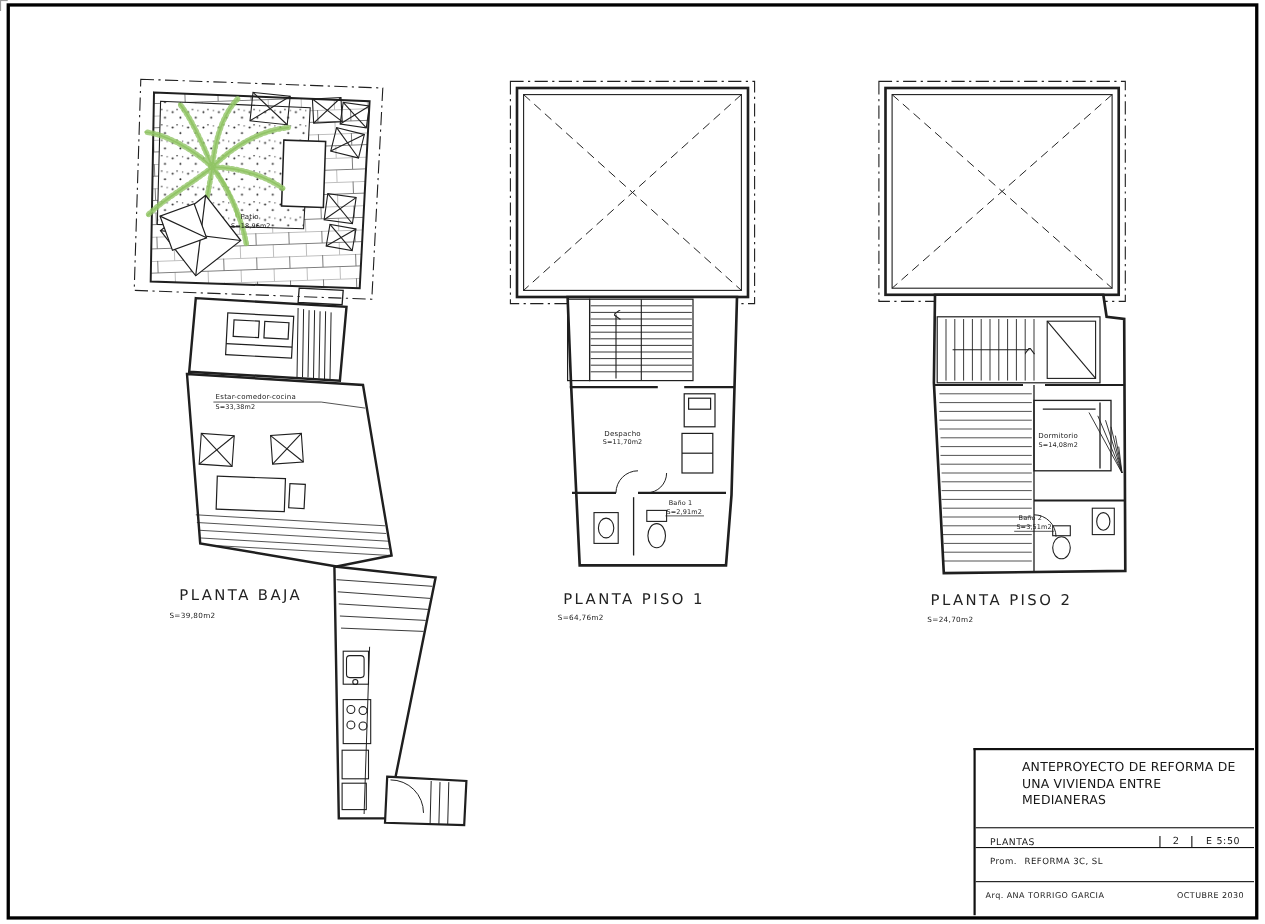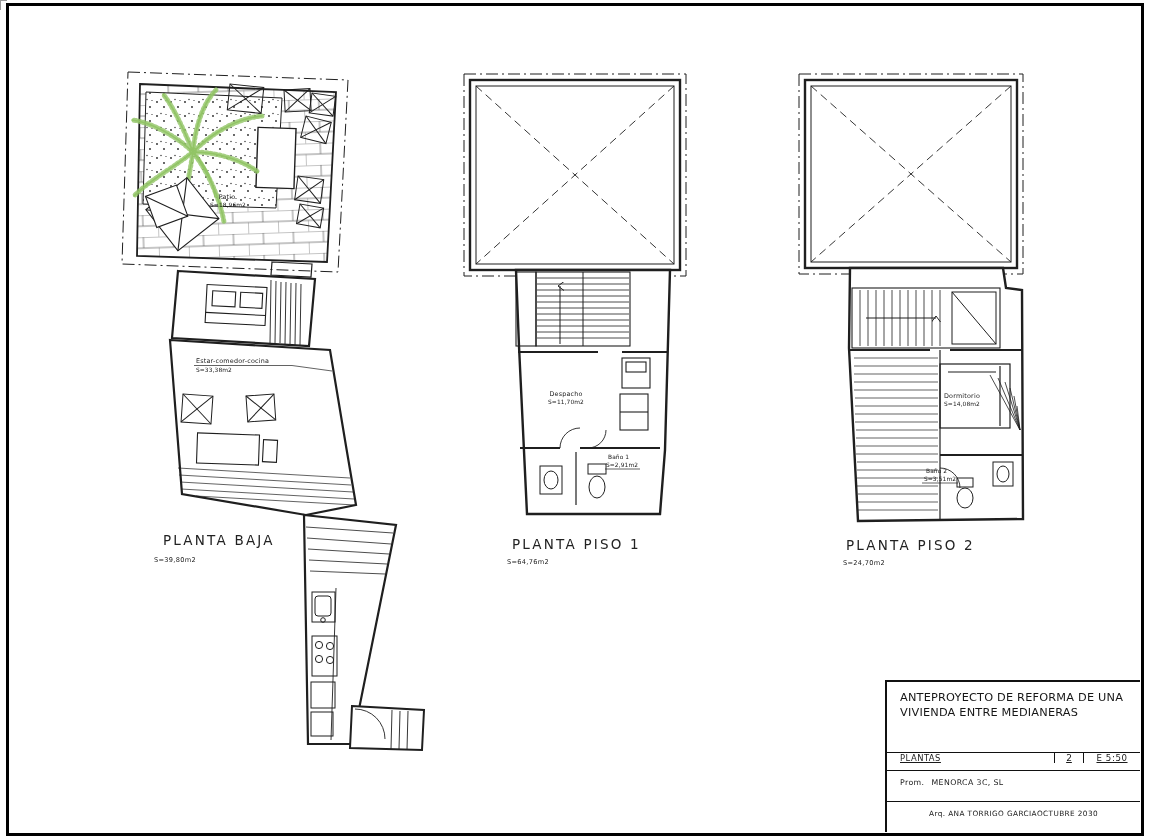--- a/index.html
+++ b/index.html
@@ -8,30 +8,30 @@
   .corner-tick{position:absolute;left:0;top:0;width:6px;height:9px;border-left:1px solid #999;border-top:1px solid #999;}
   svg{position:absolute;left:0;top:0;}
   svg text{stroke:none;fill:#1b1b1b;}
   .t-plan{font-size:13.5px;letter-spacing:2.2px;fill:#222;}
   .t-area{font-size:6.6px;letter-spacing:.3px;}
   .t-room{font-size:6.4px;letter-spacing:.2px;}
   .t-tiny{font-size:5.9px;letter-spacing:.1px;}
 
   
   .titleblock{position:absolute;left:885px;top:680px;width:253px;height:150px;border-left:2px solid #111;border-top:2px solid #111;background:#fff;}
-  .tb-row1{height:70px;box-sizing:border-box;padding:9px 10px 0 13px;}
+  .tb-row1{height:70px;box-sizing:border-box;padding:9px 10px 0 13px;margin-left:29px;}
   .tb-title{font-size:11.3px;line-height:1.32;letter-spacing:.2px;color:#161616;}
   .tb-address{margin-top:6px;font-size:6.8px;line-height:1.55;letter-spacing:.45px;color:#2a2a2a;}
-  .tb-row2{height:18px;border-top:1.5px solid #111;display:flex;align-items:flex-start;box-sizing:border-box;text-decoration:underline;}
+  .tb-row2{height:18px;border-top:1.5px solid #111;display:flex;align-items:flex-end;box-sizing:border-box;}
   .tb-cell-name{flex:1;display:flex;align-items:center;padding-left:13px;font-size:8.4px;letter-spacing:.5px;}
   .tb-cell-num{width:28px;border-left:1.5px solid #111;display:flex;align-items:center;justify-content:center;font-size:9px;}
   .tb-cell-scale{width:56px;border-left:1.5px solid #111;display:flex;align-items:center;justify-content:center;font-size:8.6px;letter-spacing:.6px;}
   .tb-row3{height:31px;border-top:1.5px solid #111;box-sizing:border-box;padding:7px 13px 0;font-size:7.8px;letter-spacing:.4px;}
   .tb-row3 .lbl{margin-right:7px;}
-  .tb-row4{height:30px;border-top:1.5px solid #111;box-sizing:border-box;padding:7px 9px 0;font-size:7.3px;letter-spacing:.4px;display:flex;justify-content:center;}
+  .tb-row4{height:30px;border-top:1.5px solid #111;box-sizing:border-box;padding:7px 9px 0;font-size:7.3px;letter-spacing:.4px;display:flex;justify-content:space-between;}
 </style>
 </head>
 <body>
 
 <div class="frame"></div>
 <div class="corner-tick"></div>
 
 <svg width="1150" height="840" viewBox="0 0 1150 840">
   <defs>
     <pattern id="bricks" width="30" height="22" patternUnits="userSpaceOnUse" patternTransform="rotate(-2 0 0)">
@@ -389,19 +389,19 @@
 <div class="titleblock">
   <div class="tb-row1">
     <div class="tb-title">ANTEPROYECTO DE REFORMA DE UNA VIVIENDA ENTRE MEDIANERAS</div>
   </div>
   <div class="tb-row2">
     <div class="tb-cell-name">PLANTAS</div>
     <div class="tb-cell-num">2</div>
     <div class="tb-cell-scale">E 5:50</div>
   </div>
   <div class="tb-row3">
-    <span class="lbl">Prom.</span><span>MENORCA 3C, SL</span>
+    <span class="lbl">Prom.</span><span>REFORMA 3C, SL</span>
   </div>
   <div class="tb-row4">
     <span><span class="lbl">Arq.</span> <span>ANA TORRIGO GARCIA</span></span>
     <span>OCTUBRE 2030</span>
   </div>
 </div>
 
 </body></html>

